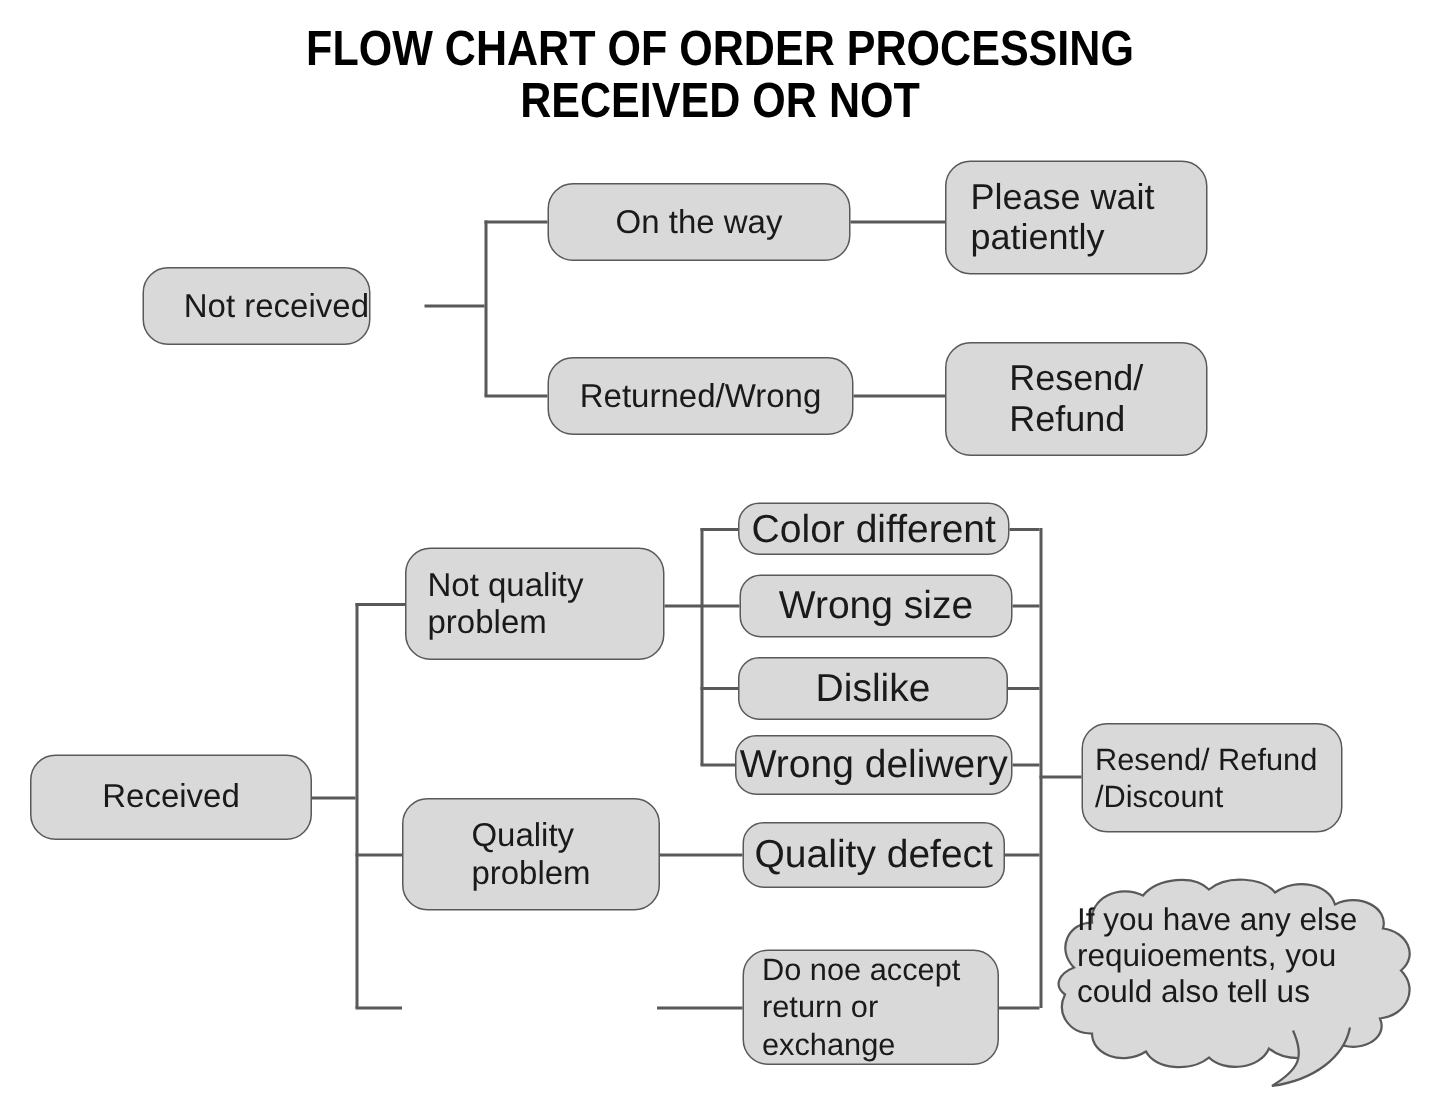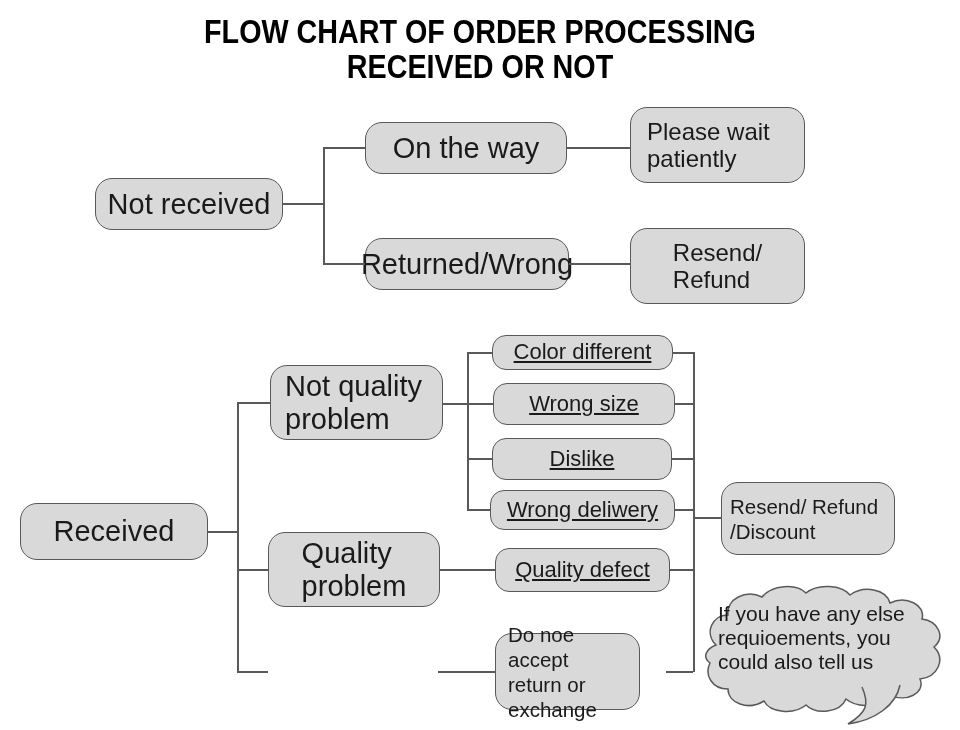--- a/index.html
+++ b/index.html
@@ -23,27 +23,27 @@
     transform:scaleX(0.87);transform-origin:50% 0;
     letter-spacing:0px;
   }
   .title .t{font-size:33px;line-height:35px;}
   .node{
     position:absolute;box-sizing:border-box;
     background:var(--box-fill);
     border:1.5px solid var(--box-border);
     border-radius:17px;
     display:flex;align-items:center;justify-content:center;
-    font-size:29px;
+    font-size:22px;
   }
   .node .txt{white-space:pre-line;text-align:center;line-height:1.13;}
   .node.align-left{justify-content:flex-start;}
   .node.align-left .txt{text-align:left;}
   .node.block-left .txt{text-align:left;}
-  .node.sm{font-size:22px;border-radius:14px;text-decoration:underline;}
+  .node.sm{font-size:26px;border-radius:14px;}
   .node.xs{font-size:20.5px;}
   .node.xs .txt{line-height:1.22;}
   .ln{position:absolute;background:var(--connector);}
   .h{height:1.5px;}
   .v{width:1.5px;}
   .bubble-svg{position:absolute;left:700px;top:583px;width:250px;height:147px;}
   .bubble-text{
     position:absolute;left:718px;top:602px;width:220px;
     font-size:21px;line-height:24px;white-space:pre-line;text-align:left;
   }
@@ -51,21 +51,21 @@
 </head>
 <body>
 
 <div class="canvas">
 
   <div class="title">
     <div class="t">FLOW CHART OF ORDER PROCESSING</div>
     <div class="t">RECEIVED OR NOT</div>
   </div>
 
-  <div class="node" style="left:95px;top:178px;width:188px;height:52px;">
+  <div class="node" style="left:95px;top:178px;width:152px;height:52px;justify-content:flex-end;">
     <span class="txt">Not received</span>
   </div>
 
   <div class="node" style="left:365px;top:122px;width:202px;height:52px;">
     <span class="txt">On the way</span>
   </div>
 
   <div class="node align-left" style="left:630px;top:107px;width:175px;height:76px;padding-left:16px;font-size:24px;">
     <span class="txt">Please wait
 patiently</span>
@@ -115,21 +115,21 @@
   </div>
 
   <div class="node sm" style="left:490px;top:490px;width:185px;height:40px;">
     <span class="txt">Wrong deliwery</span>
   </div>
 
   <div class="node sm" style="left:495px;top:548px;width:175px;height:44px;">
     <span class="txt">Quality defect</span>
   </div>
 
-  <div class="node xs align-left" style="left:495px;top:633px;width:145px;height:77px;padding-left:12px;">
+  <div class="node xs align-left" style="left:495px;top:633px;width:171px;height:77px;padding-left:12px;">
     <span class="txt">Do noe accept
 return or
 exchange</span>
   </div>
 
   <div class="node xs align-left" style="left:721px;top:482px;width:174px;height:73px;padding-left:8px;">
     <span class="txt">Resend/ Refund
 /Discount</span>
   </div>
 

